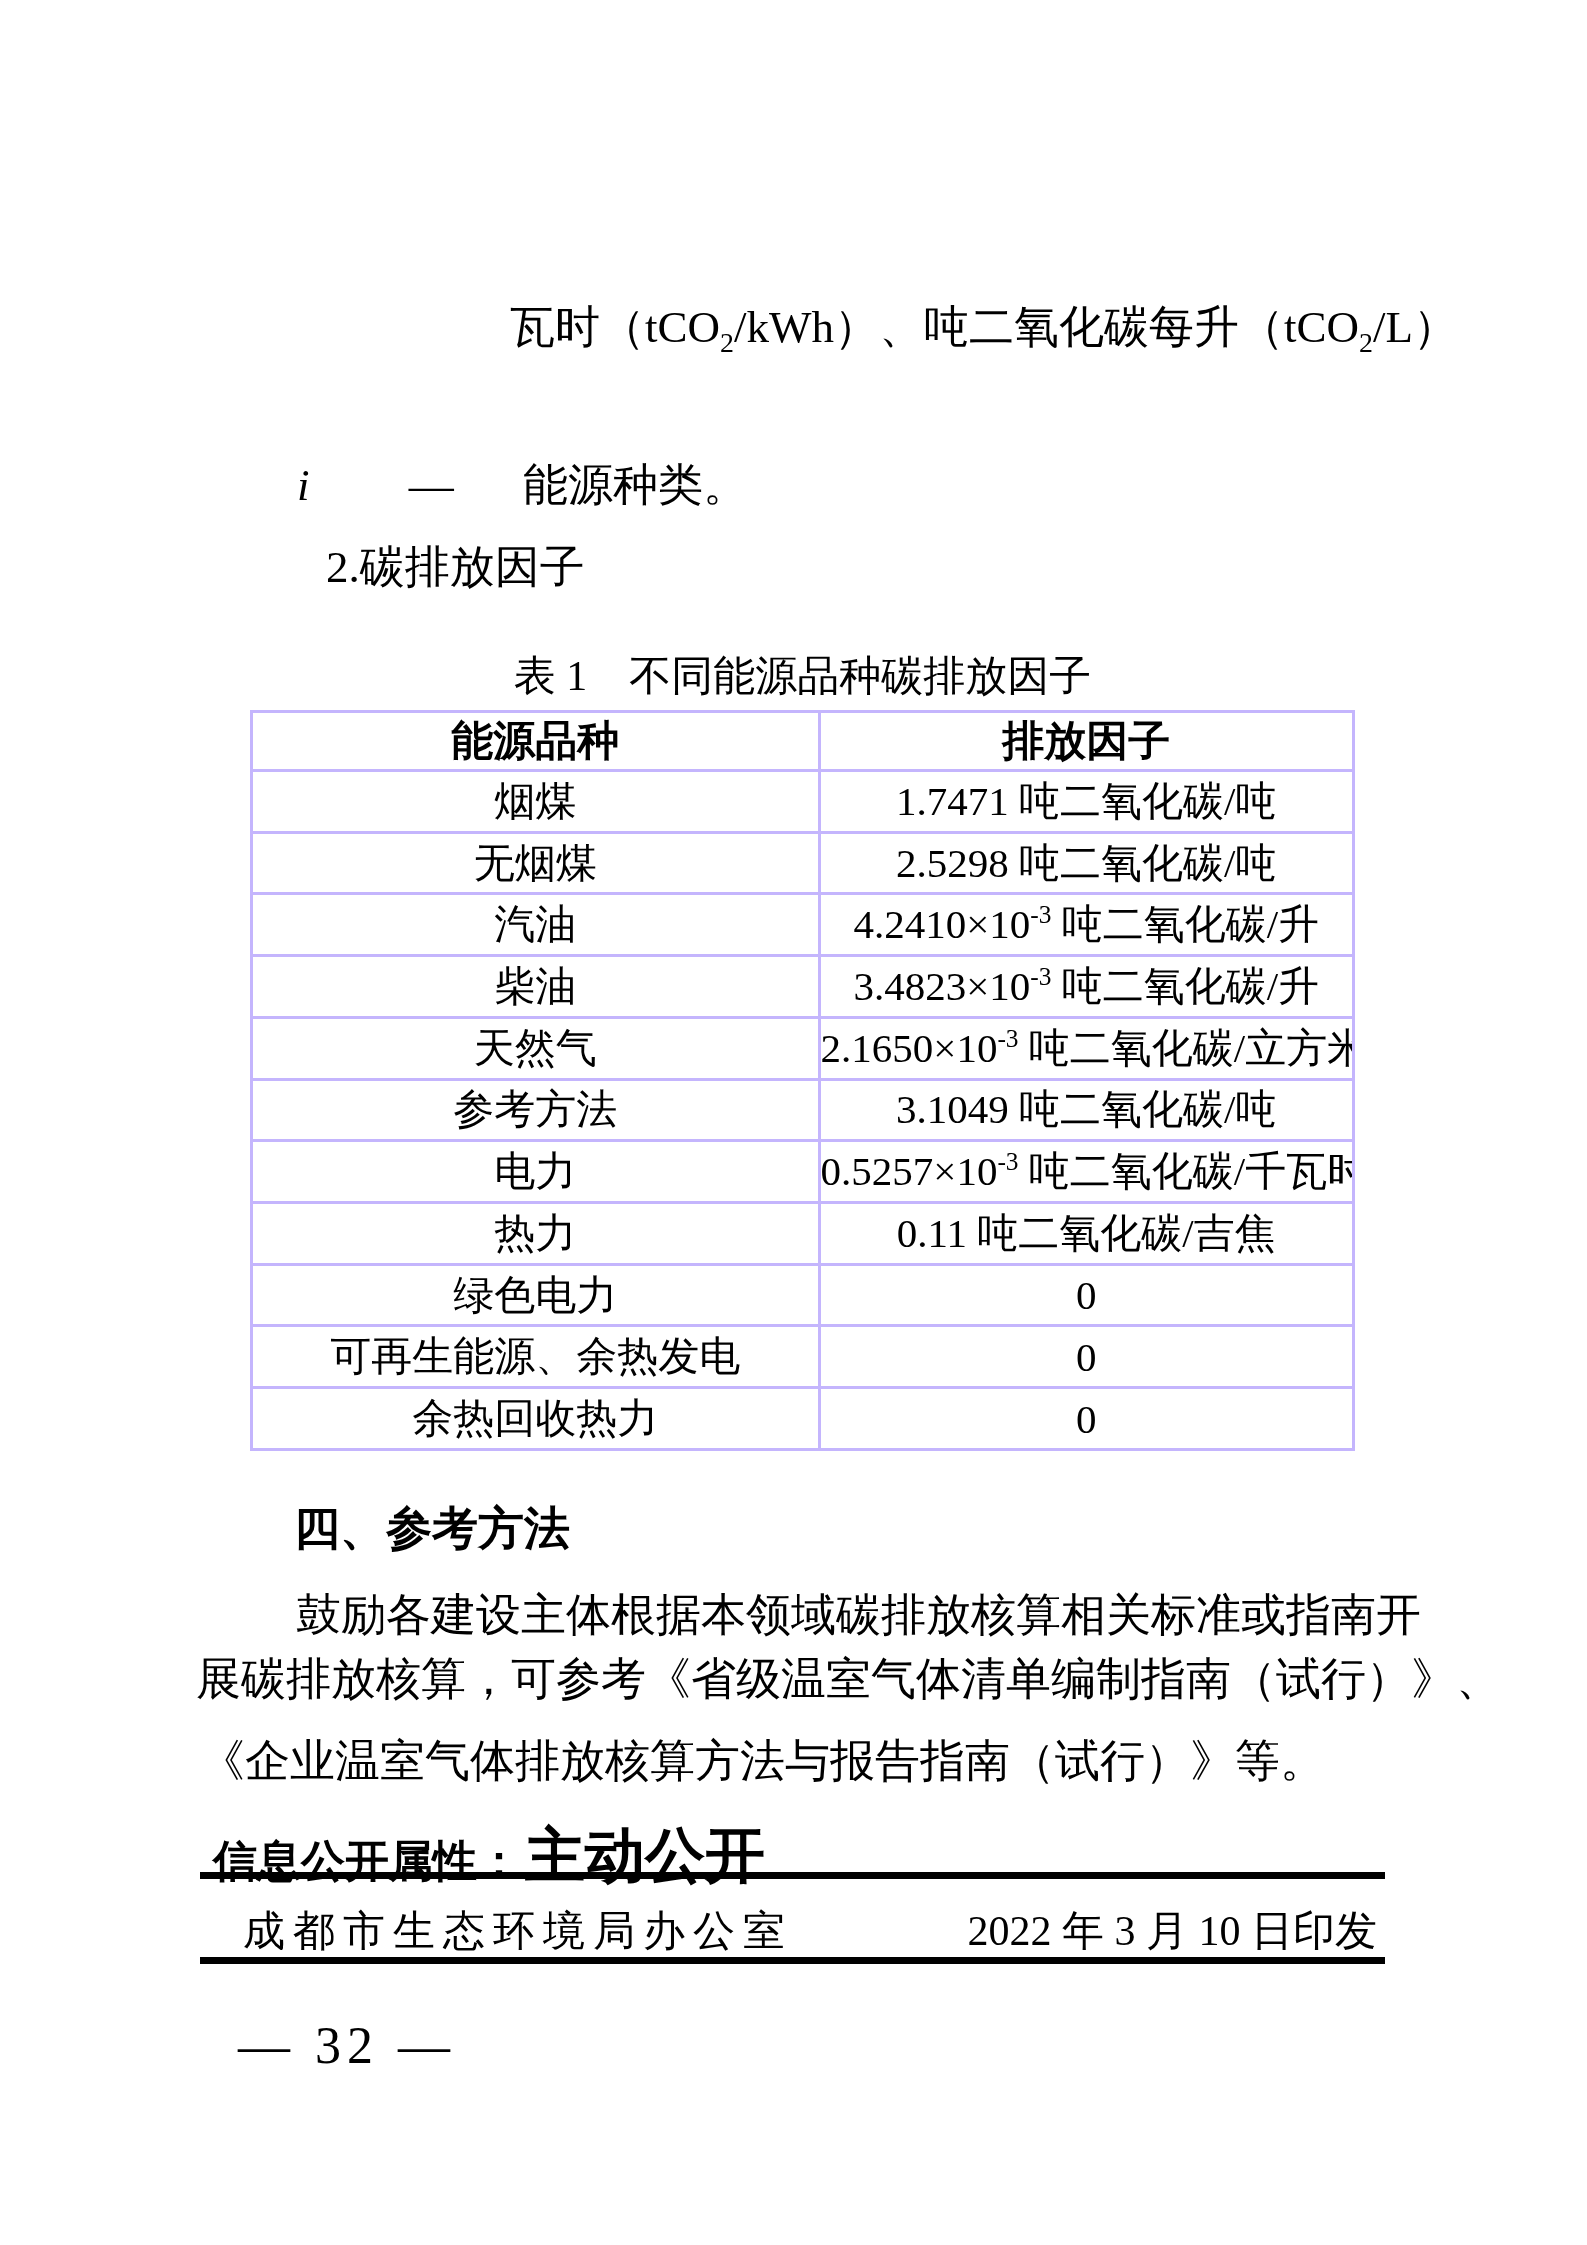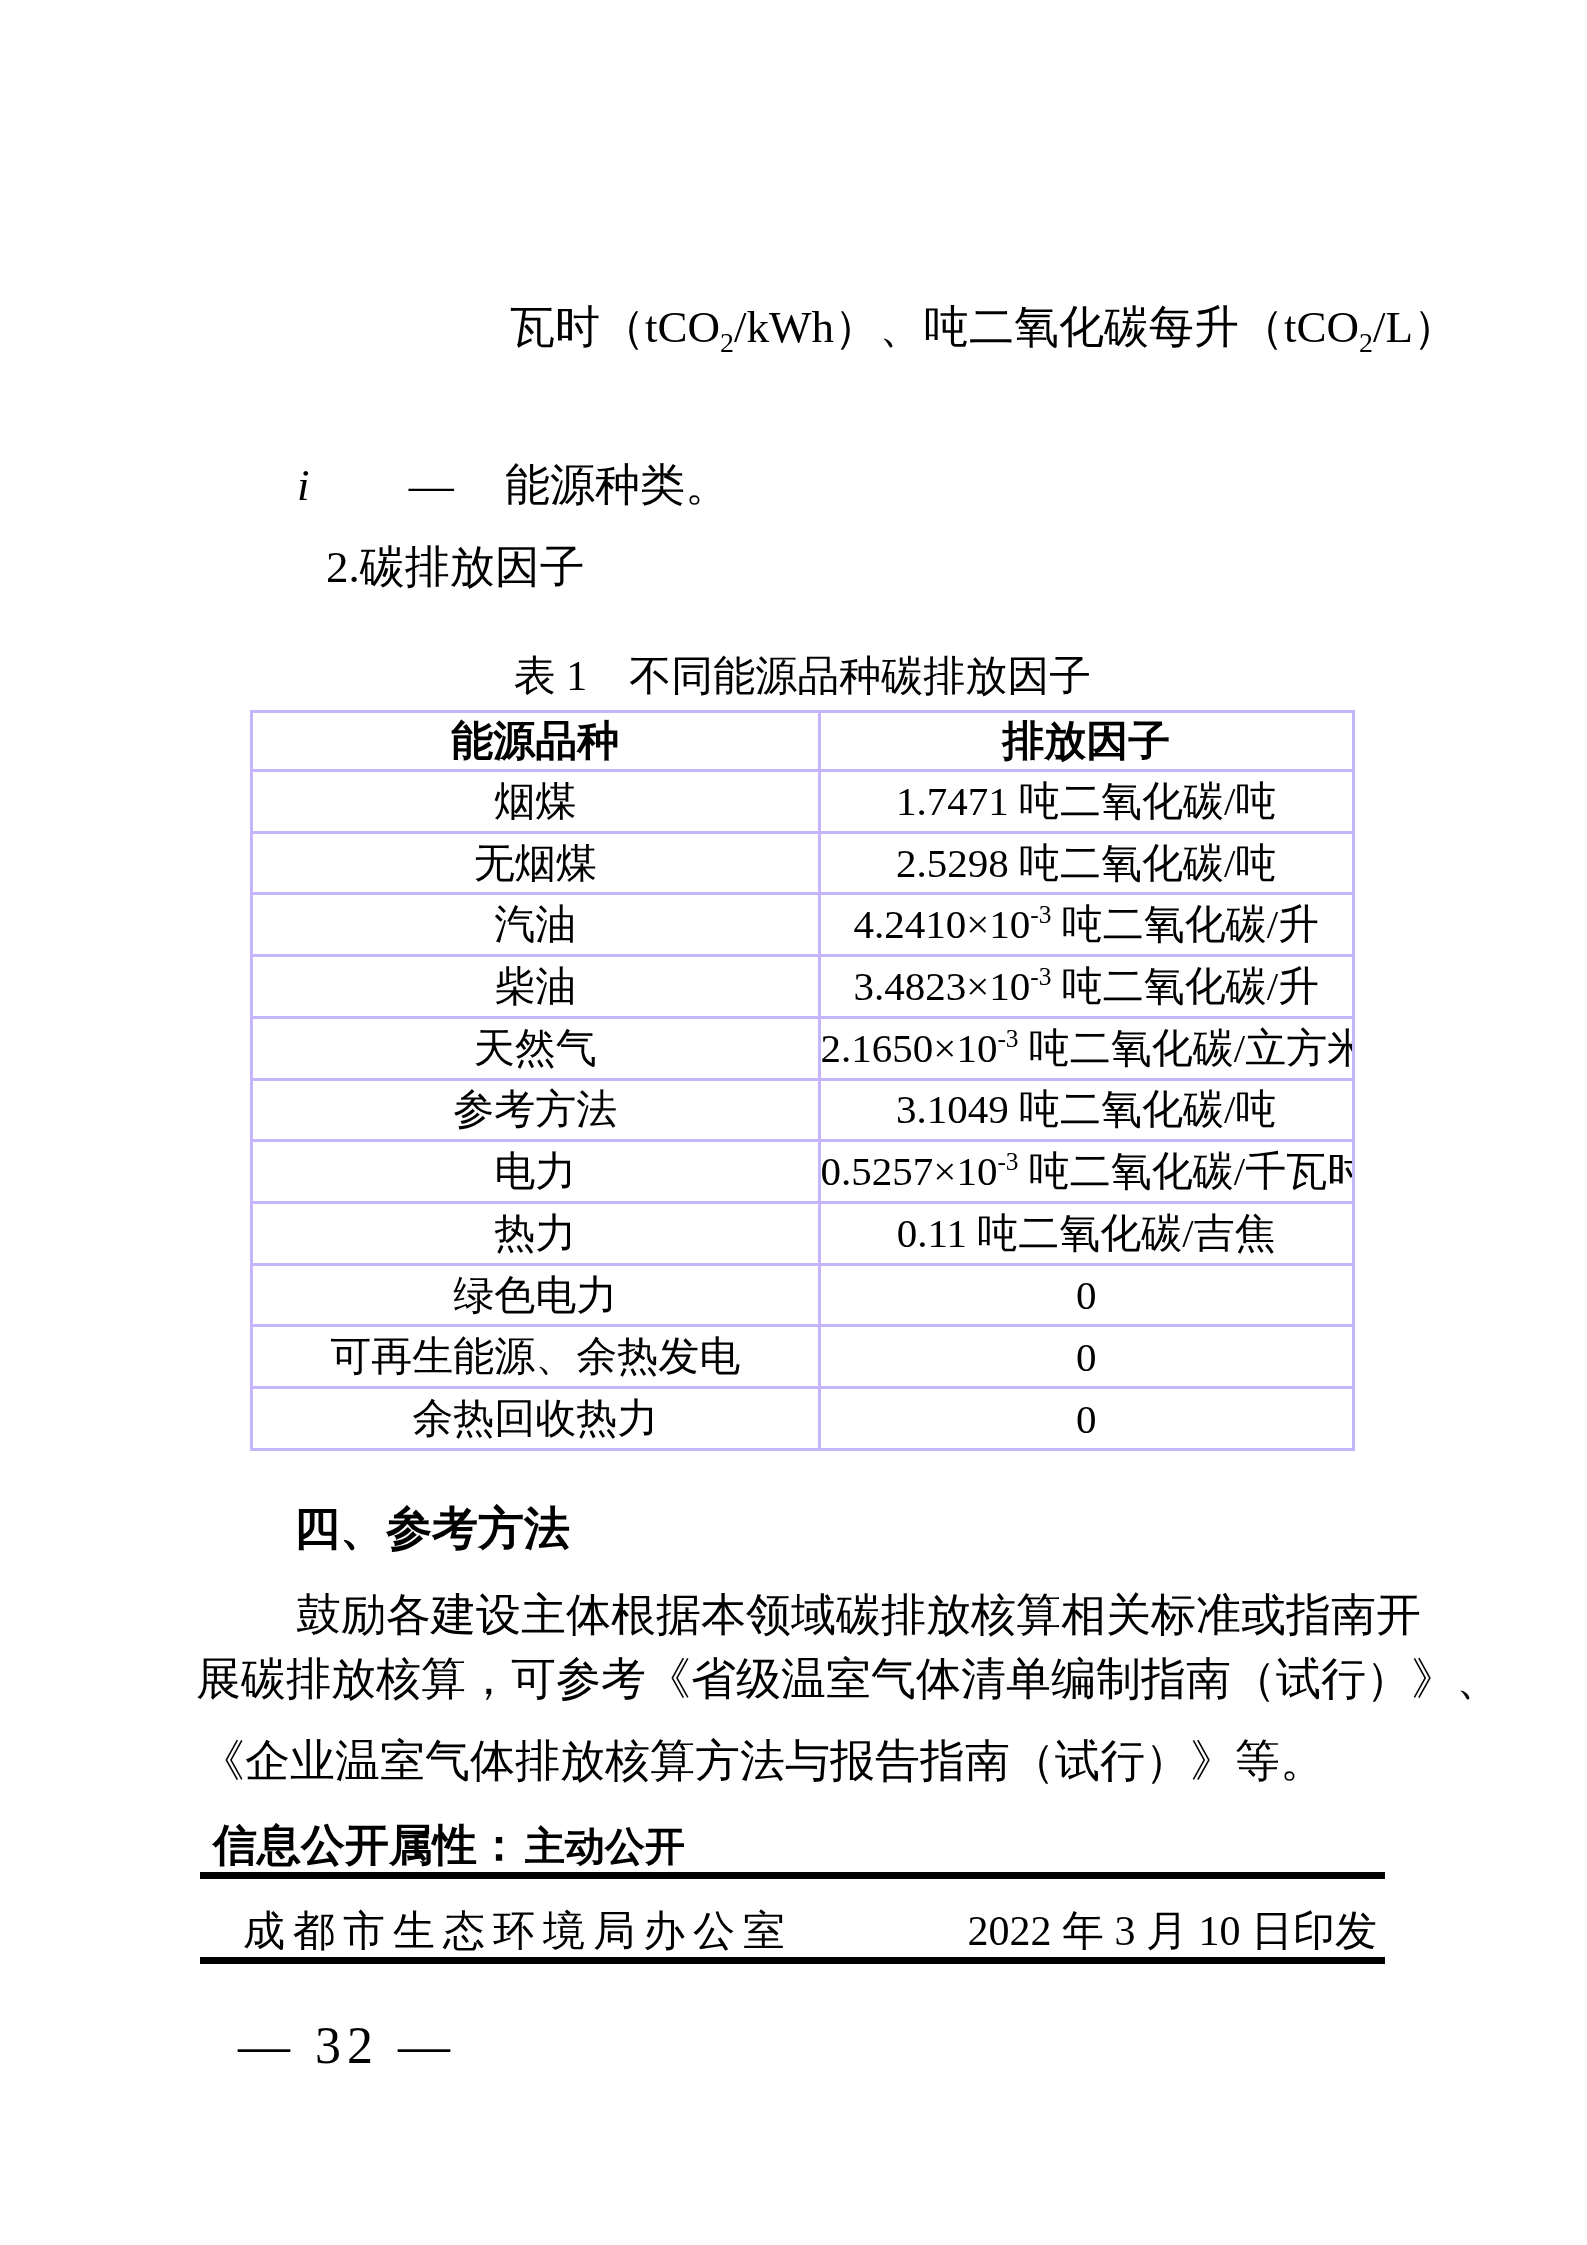--- a/index.html
+++ b/index.html
@@ -44,42 +44,42 @@
     font-weight:bold;font-size:46px;white-space:nowrap;margin-top:16px;
   }
   .para-line{font-size:45px;white-space:nowrap;}
   .footer-attr{left:213px;top:1816px;white-space:nowrap;}
   .footer-attr .attr-label{
     font-family:"Liberation Sans", sans-serif;
     font-weight:bold;font-size:44px;
   }
   .footer-attr .attr-value{
     font-family:Liberation Sans, sans-serif;
-    font-weight:bold;font-size:40px;text-align:right;
+    font-weight:bold;font-size:60px;text-align:right;
   }
   .rule{background:#000;height:7px;left:200px;width:1185px;}
   .rule-top{top:1872px;}
   .rule-bottom{top:1957px;}
   .issuer-line{left:200px;top:1903px;width:1185px;height:50px;}
   .issuer{position:absolute;left:43px;top:0;font-size:42px;letter-spacing:8px;white-space:nowrap;}
   .issue-date{position:absolute;right:8px;top:0;font-size:42px;white-space:nowrap;}
   .page-number{left:238px;top:2016px;font-size:52px;letter-spacing:6px;white-space:nowrap;text-align:right;}
 </style>
 </head>
 <body>
 
 <div class="page">
 
   <div class="abs body-line" style="left:510px;top:305px;"><span>瓦时（tCO</span><sub>2</sub><span>/kWh）、吨二氧化碳每升（tCO</span><sub>2</sub><span>/L）</span></div>
 
 
   <div class="abs body-line" style="left:297px;top:463px;">
     <span class="symbol-i">i</span>
     <span class="sym-dash" style="margin-left:88px;">—</span>
-    <span style="margin-left:40px;">能源种类。</span>
+    <span style="margin-left:58px;">能源种类。</span>
   </div>
 
   <div class="abs item-label" style="left:326px;top:537px;">2.碳排放因子</div>
 
   <div class="abs table-caption">表 1　不同能源品种碳排放因子</div>
 
   <table class="factor-table">
     <colgroup>
       <col style="width:51.5%">
       <col style="width:48.5%">

